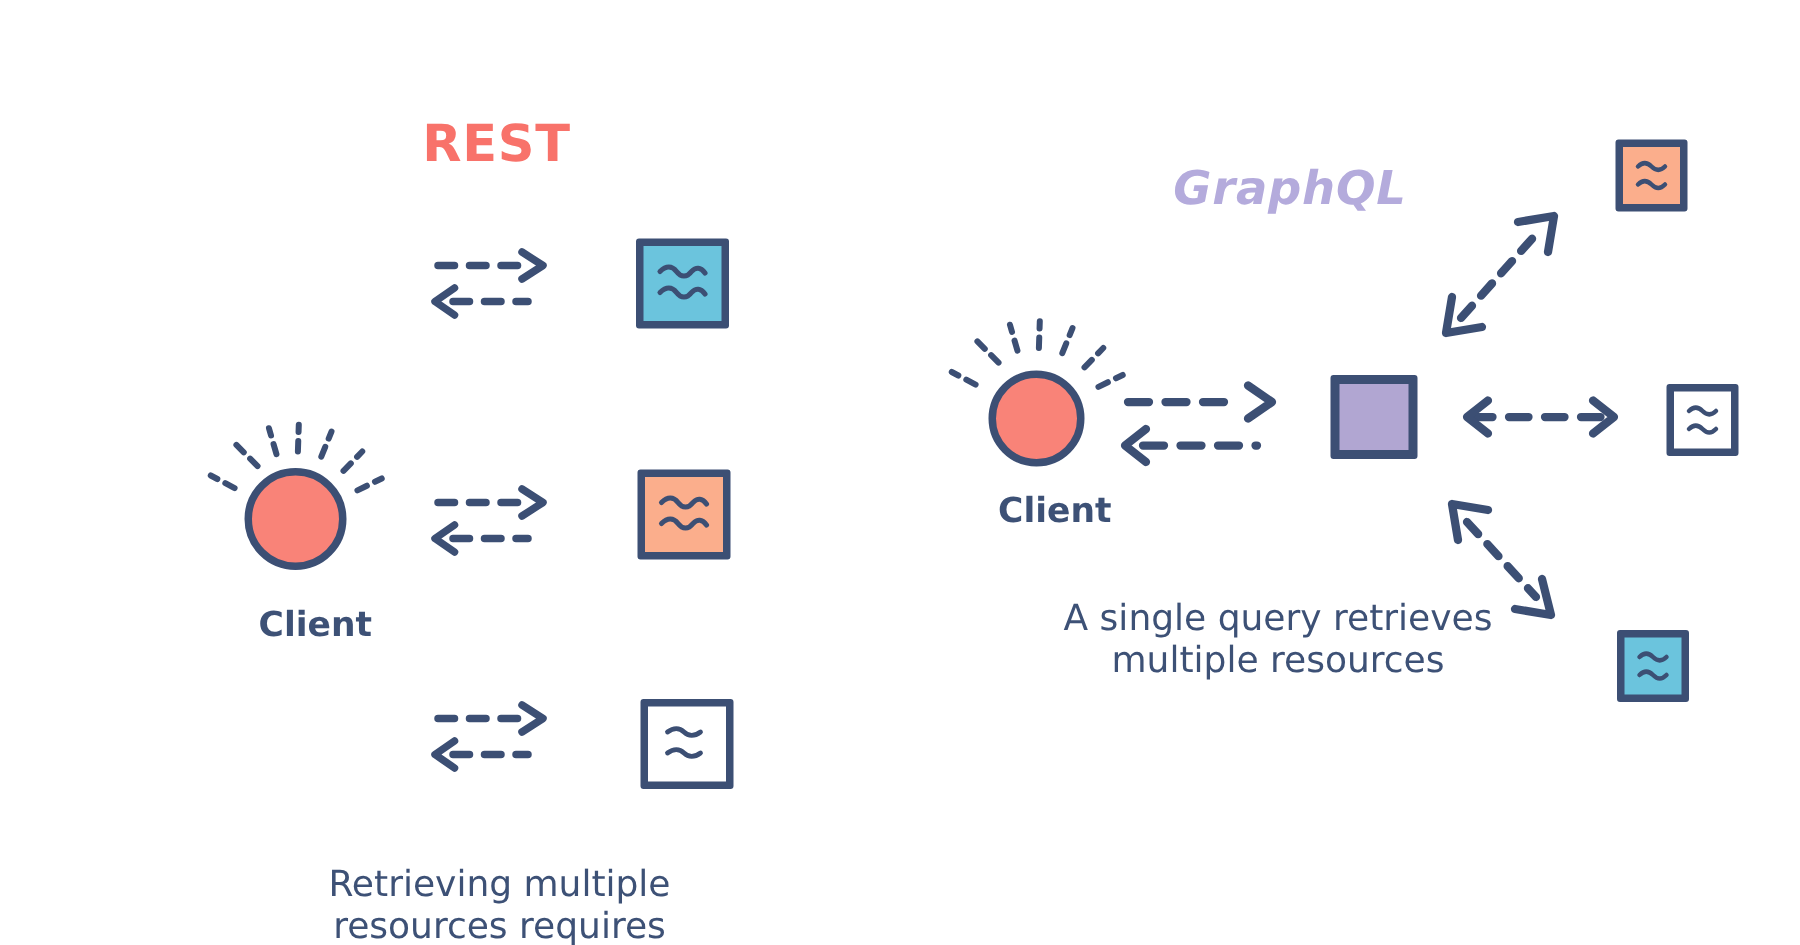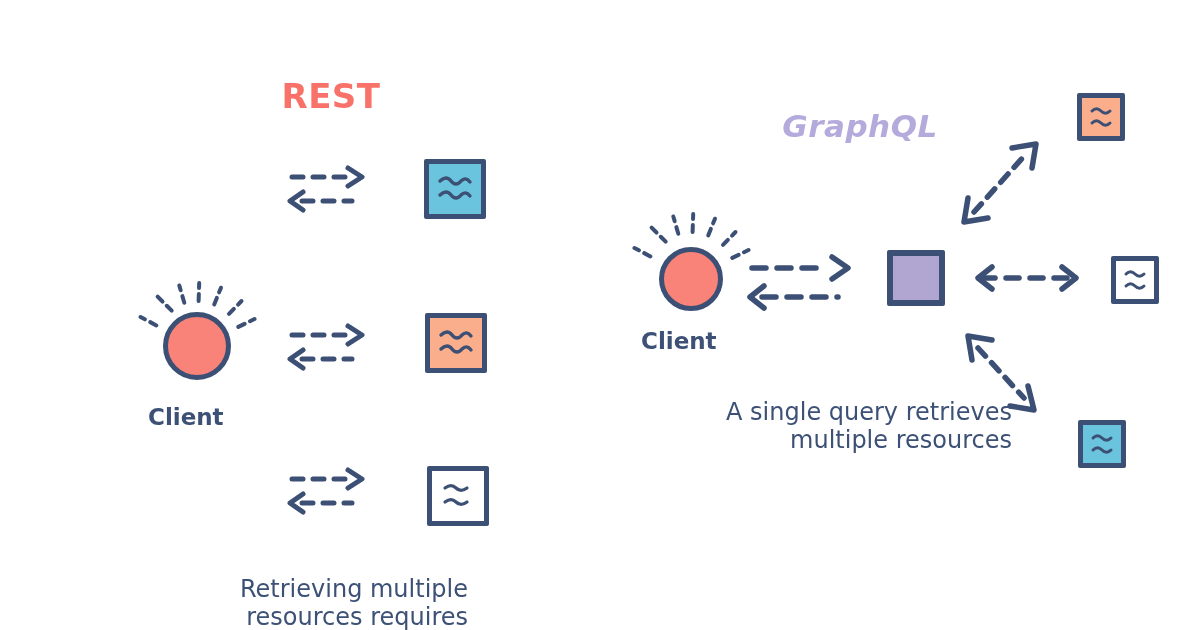--- a/index.html
+++ b/index.html
@@ -16,28 +16,28 @@
   .gql-title{left:740px;top:108px;width:168px;font-size:31px;color:var(--graphql-title,#B4ABDC);font-style:italic;}
   
   .client-circle{
     border-radius:50%;
     background:var(--client-fill,#F98378);
     border:5px solid var(--stroke-navy,#3C4F74);
   }
   .client-circle.rest{left:127px;top:312px;width:58px;height:58px;}
   .client-circle.gql{left:623px;top:247px;width:54px;height:54px;}
   .client-label{
-    font-weight:bold;font-size:23px;text-align:left;
+    font-weight:bold;font-size:23px;text-align:right;
     color:var(--text-navy,#3D5176);width:100px;
   }
   .client-label.rest{left:112px;top:404px;}
   .client-label.gql{left:605px;top:328px;}
   
   .caption{
-    font-size:24px;line-height:1.18;text-align:right;
+    font-size:24px;line-height:1.18;text-align:center;
     color:var(--text-navy,#3D5176);
   }
   .caption.rest{left:162px;top:575px;width:270px;}
   .caption.gql{left:656px;top:398px;width:320px;}
   
   .box{
     border:5px solid var(--stroke-navy,#3C4F74);
     display:flex;align-items:center;justify-content:center;
     border-radius:2px;background:#fff;
   }

